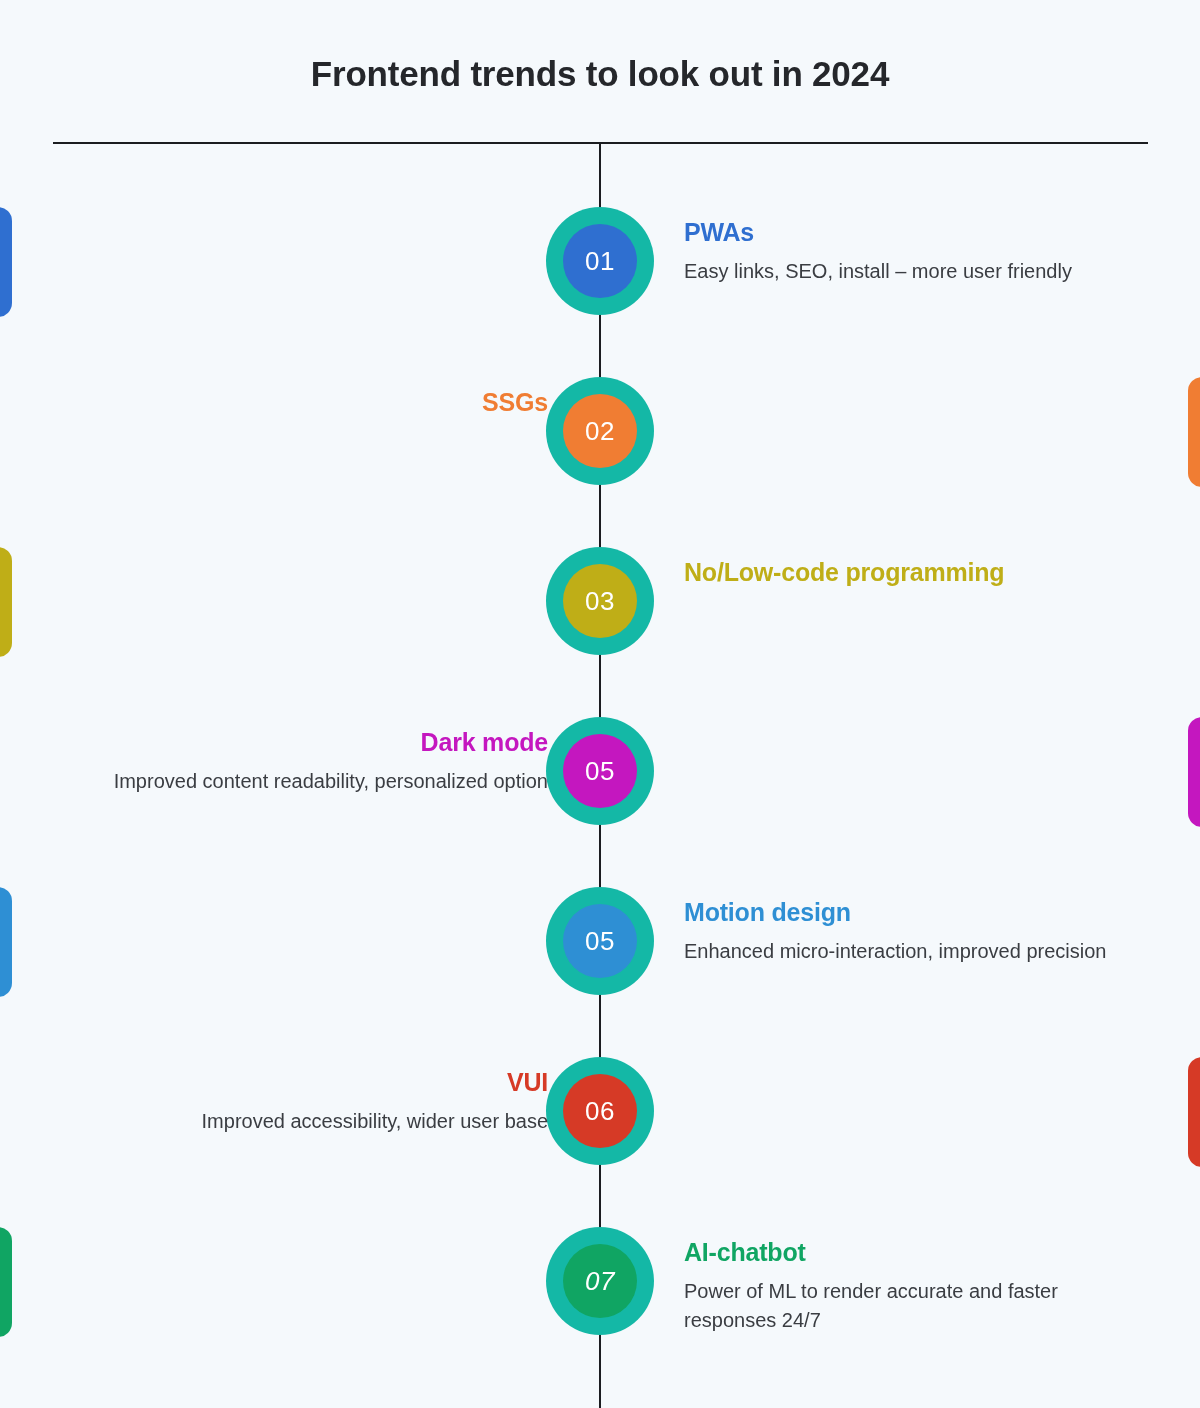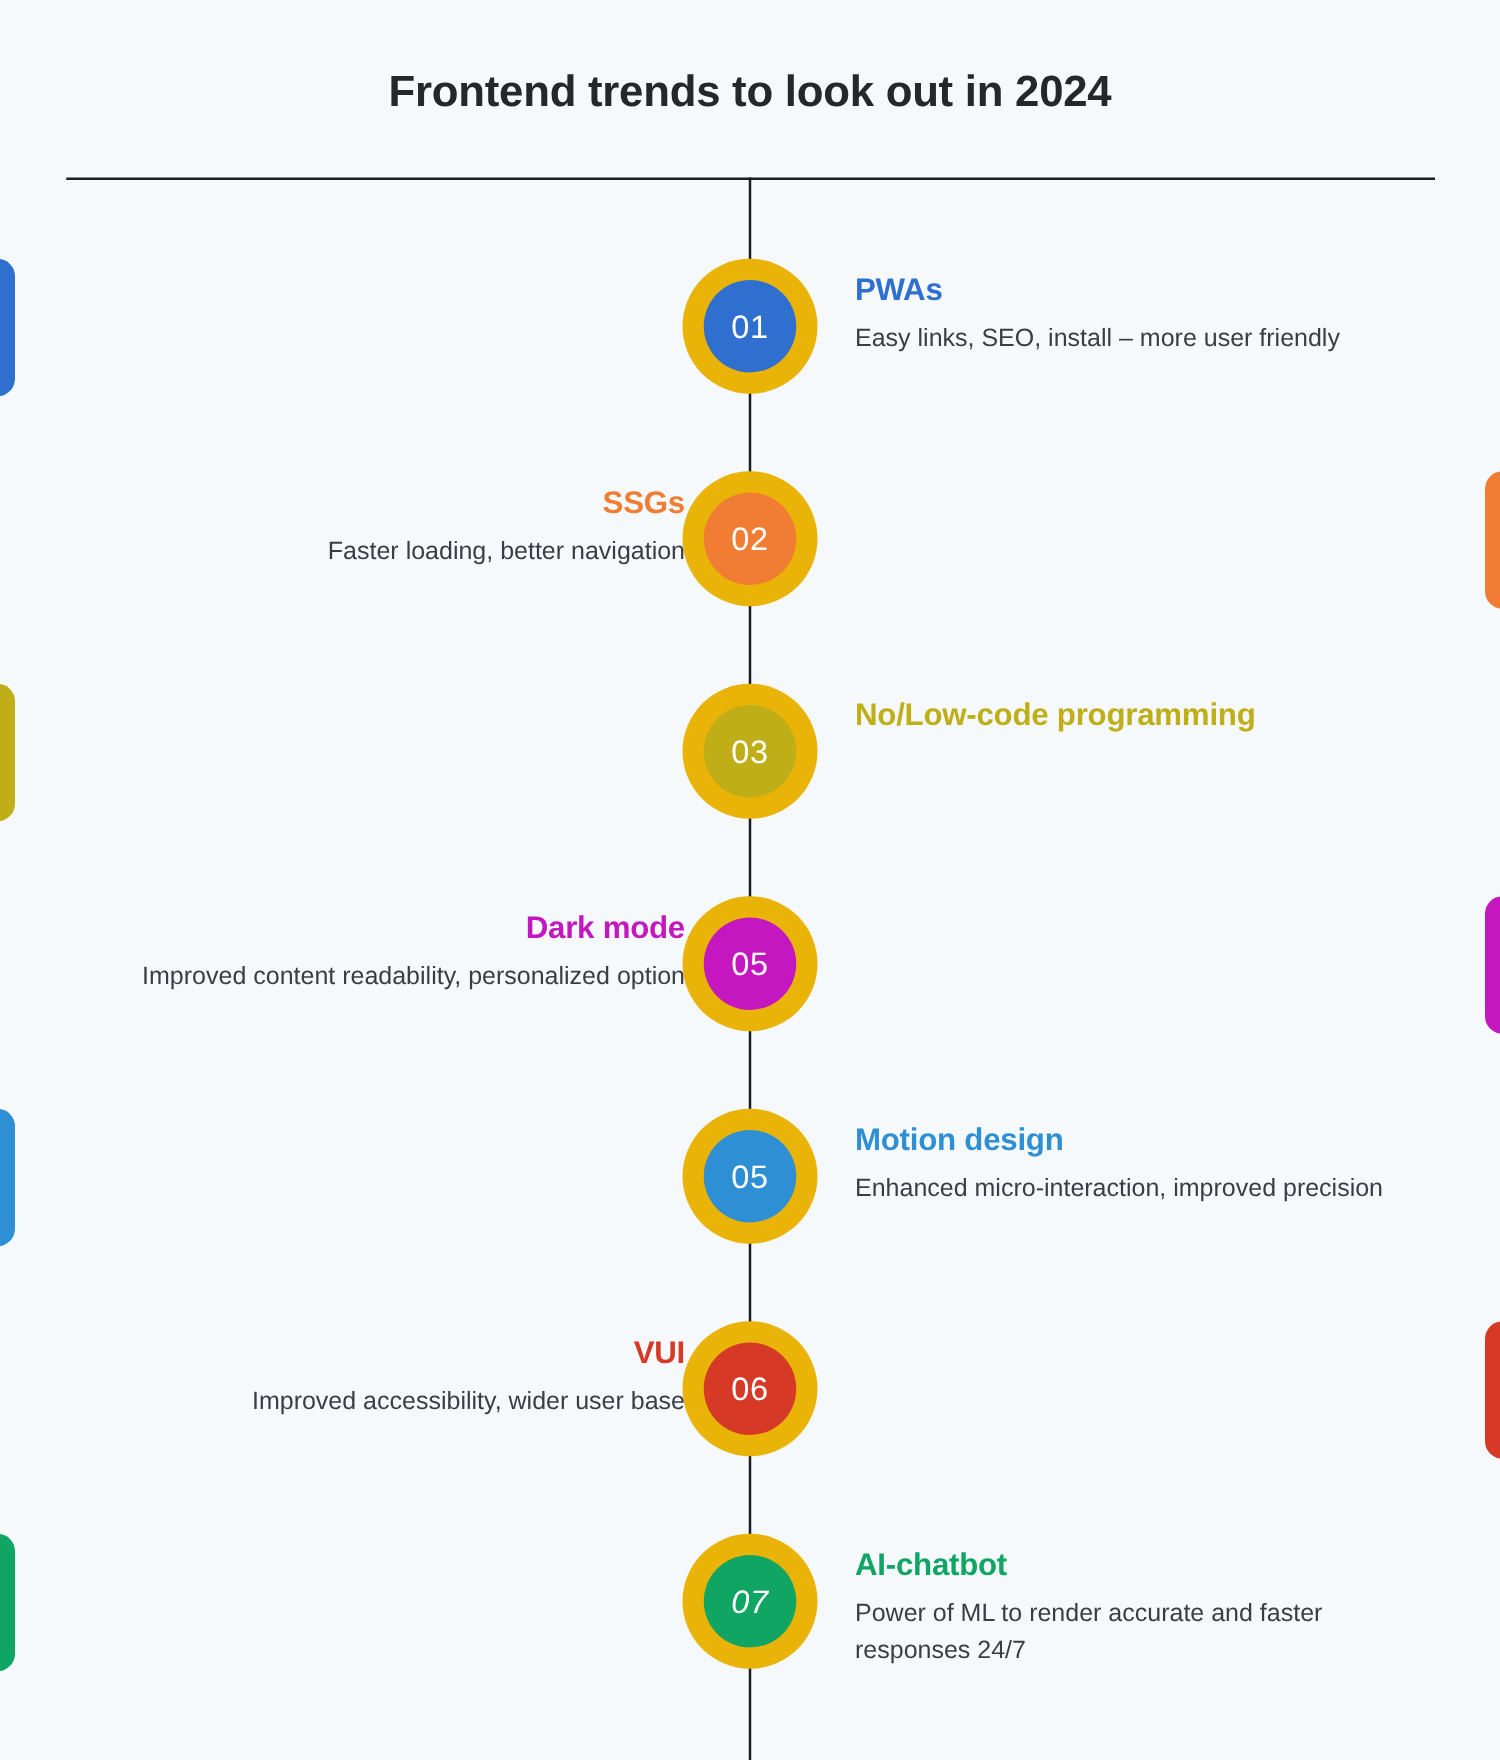--- a/index.html
+++ b/index.html
@@ -66,21 +66,21 @@
   }
 
   
   .marker {
     position: absolute;
     left: 546px;
     top: 0;
     width: 108px;
     height: 108px;
     border-radius: 50%;
-    background: #eab308;
+    background: #14b8a6;
     display: flex;
     align-items: center;
     justify-content: center;
   }
   .marker .disc {
     width: 74px;
     height: 74px;
     border-radius: 50%;
     display: flex;
     align-items: center;
@@ -149,21 +149,20 @@
         <div class="desc">Easy links, SEO, install – more user friendly</div>
       </div>
     </div>
     <div class="row" style="top: 377px;">
       <div class="tab right" style="background: rgb(240, 125, 51);"></div>
       <div class="marker">
         <div class="disc" style="background: rgb(240, 125, 51);">02</div>
       </div>
       <div class="content left">
         <div class="heading" style="color: rgb(240, 125, 51);">SSGs</div>
-        <div class="desc">Faster loading, better navigation</div>
       </div>
     </div>
     <div class="row" style="top: 547px;">
       <div class="tab left" style="background: rgb(191, 174, 23);"></div>
       <div class="marker">
         <div class="disc" style="background: rgb(191, 174, 23);">03</div>
       </div>
       <div class="content right">
         <div class="heading" style="color: rgb(191, 174, 23);">No/Low-code programming</div>
       </div>

